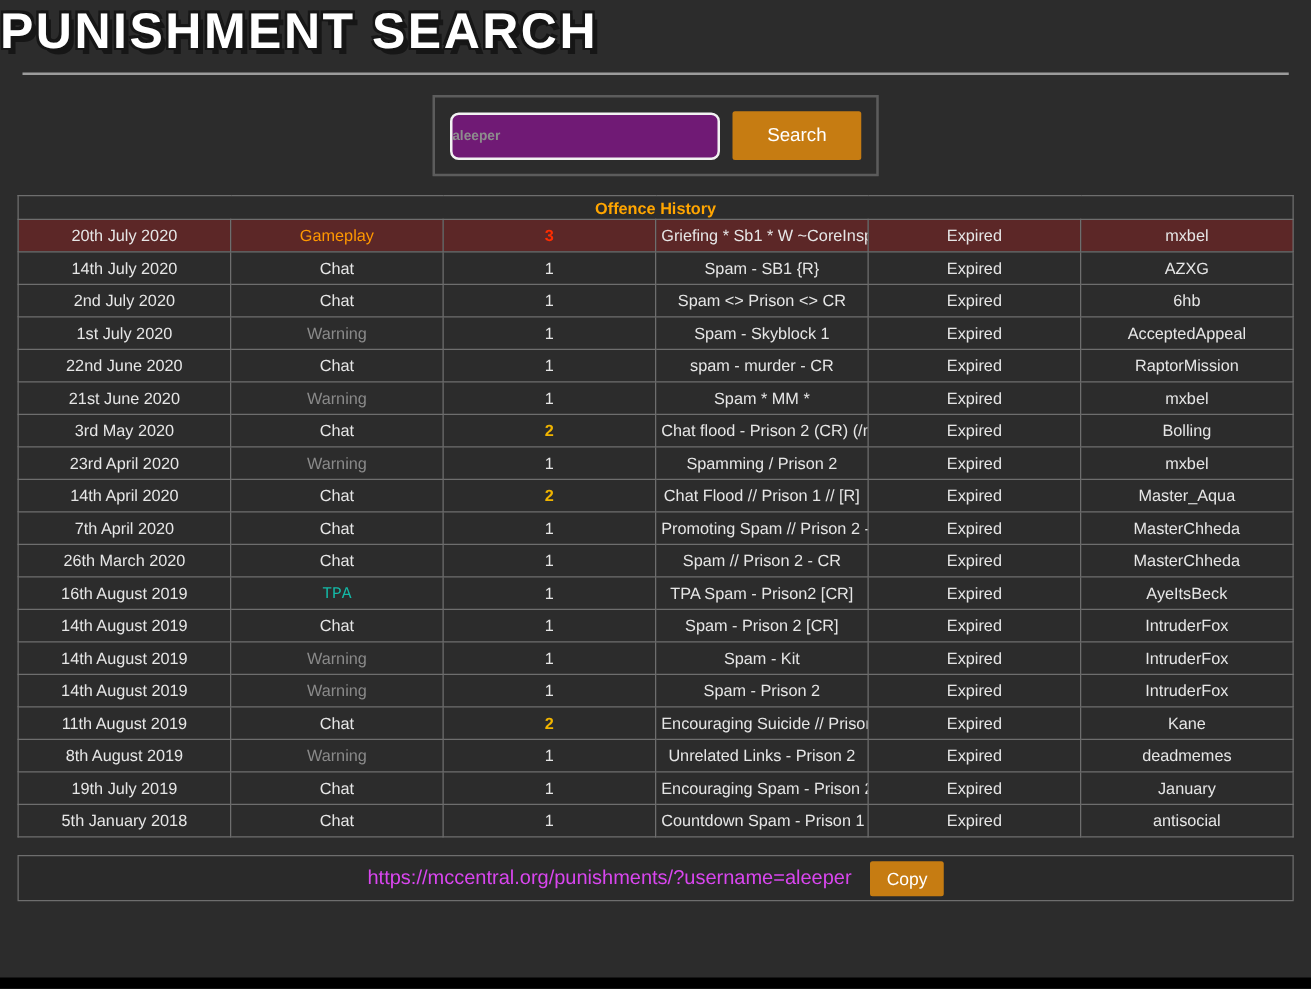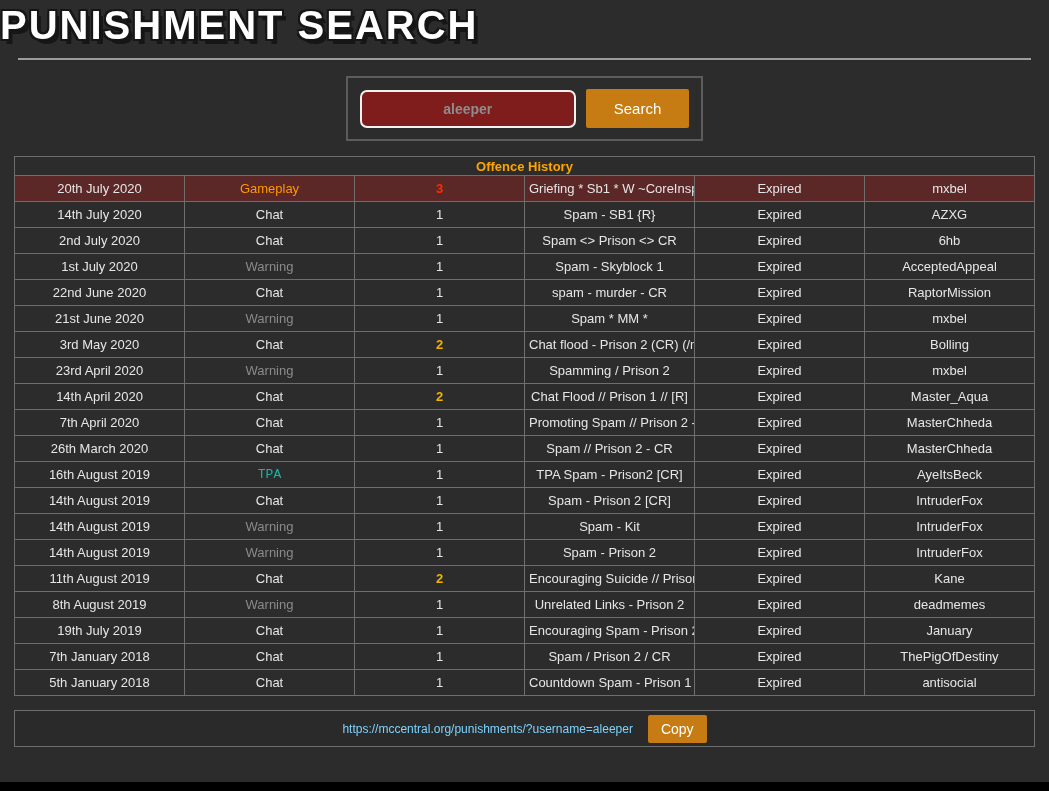--- a/index.html
+++ b/index.html
@@ -36,28 +36,28 @@
     border: 2px solid #5c5c5c;
     padding: 11px 12px;
     display: flex;
     align-items: center;
     gap: 10px;
     background: #2c2c2c;
   }
   .search-input {
     width: 216px;
     height: 38px;
-    background: #7f1d1d;
+    background: #701a75;
     border: 2px solid #f2f2f2;
     border-radius: 7px;
     color: #8d8d8d;
     font-family: "Liberation Sans", sans-serif;
     font-weight: bold;
-    font-size: 14px;
-    text-align: center;
+    font-size: 11px;
+    text-align: left;
     outline: none;
   }
   .search-button {
     background: #c67c12;
     color: #ffffff;
     border: none;
     font-family: "Liberation Sans", sans-serif;
     font-size: 15px;
     padding: 11px 28px;
     border-radius: 2px;
@@ -107,21 +107,21 @@
   .footer-bar {
     margin: 8px 14px 0 14px;
     border: 1px solid #6e6e6e;
     height: 37px;
     display: flex;
     align-items: center;
     justify-content: center;
     gap: 15px;
     background: #2a2a2a;
   }
-  .footer-url { color: #7dd3fc; font-size: 12px; }
+  .footer-url { color: #d946ef; font-size: 16px; }
   .copy-button {
     background: #c67c12;
     color: #ffffff;
     border: none;
     font-family: "Liberation Sans", sans-serif;
     font-size: 14px;
     padding: 6px 13px;
     border-radius: 2px;
     cursor: pointer;
   }
@@ -292,28 +292,20 @@
         </tr>
         <tr>
           <td>19th July 2019</td>
           <td class="cat-chat">Chat</td>
           <td class="sev-1">1</td>
           <td>Encouraging Spam - Prison 2 - [W]</td>
           <td>Expired</td>
           <td>January</td>
         </tr>
         <tr>
-          <td>7th January 2018</td>
-          <td class="cat-chat">Chat</td>
-          <td class="sev-1">1</td>
-          <td>Spam / Prison 2 / CR</td>
-          <td>Expired</td>
-          <td>ThePigOfDestiny</td>
-        </tr>
-        <tr>
           <td>5th January 2018</td>
           <td class="cat-chat">Chat</td>
           <td class="sev-1">1</td>
           <td>Countdown Spam - Prison 1 [R]</td>
           <td>Expired</td>
           <td>antisocial</td>
         </tr>
       </tbody>
   </table>
 </div>

